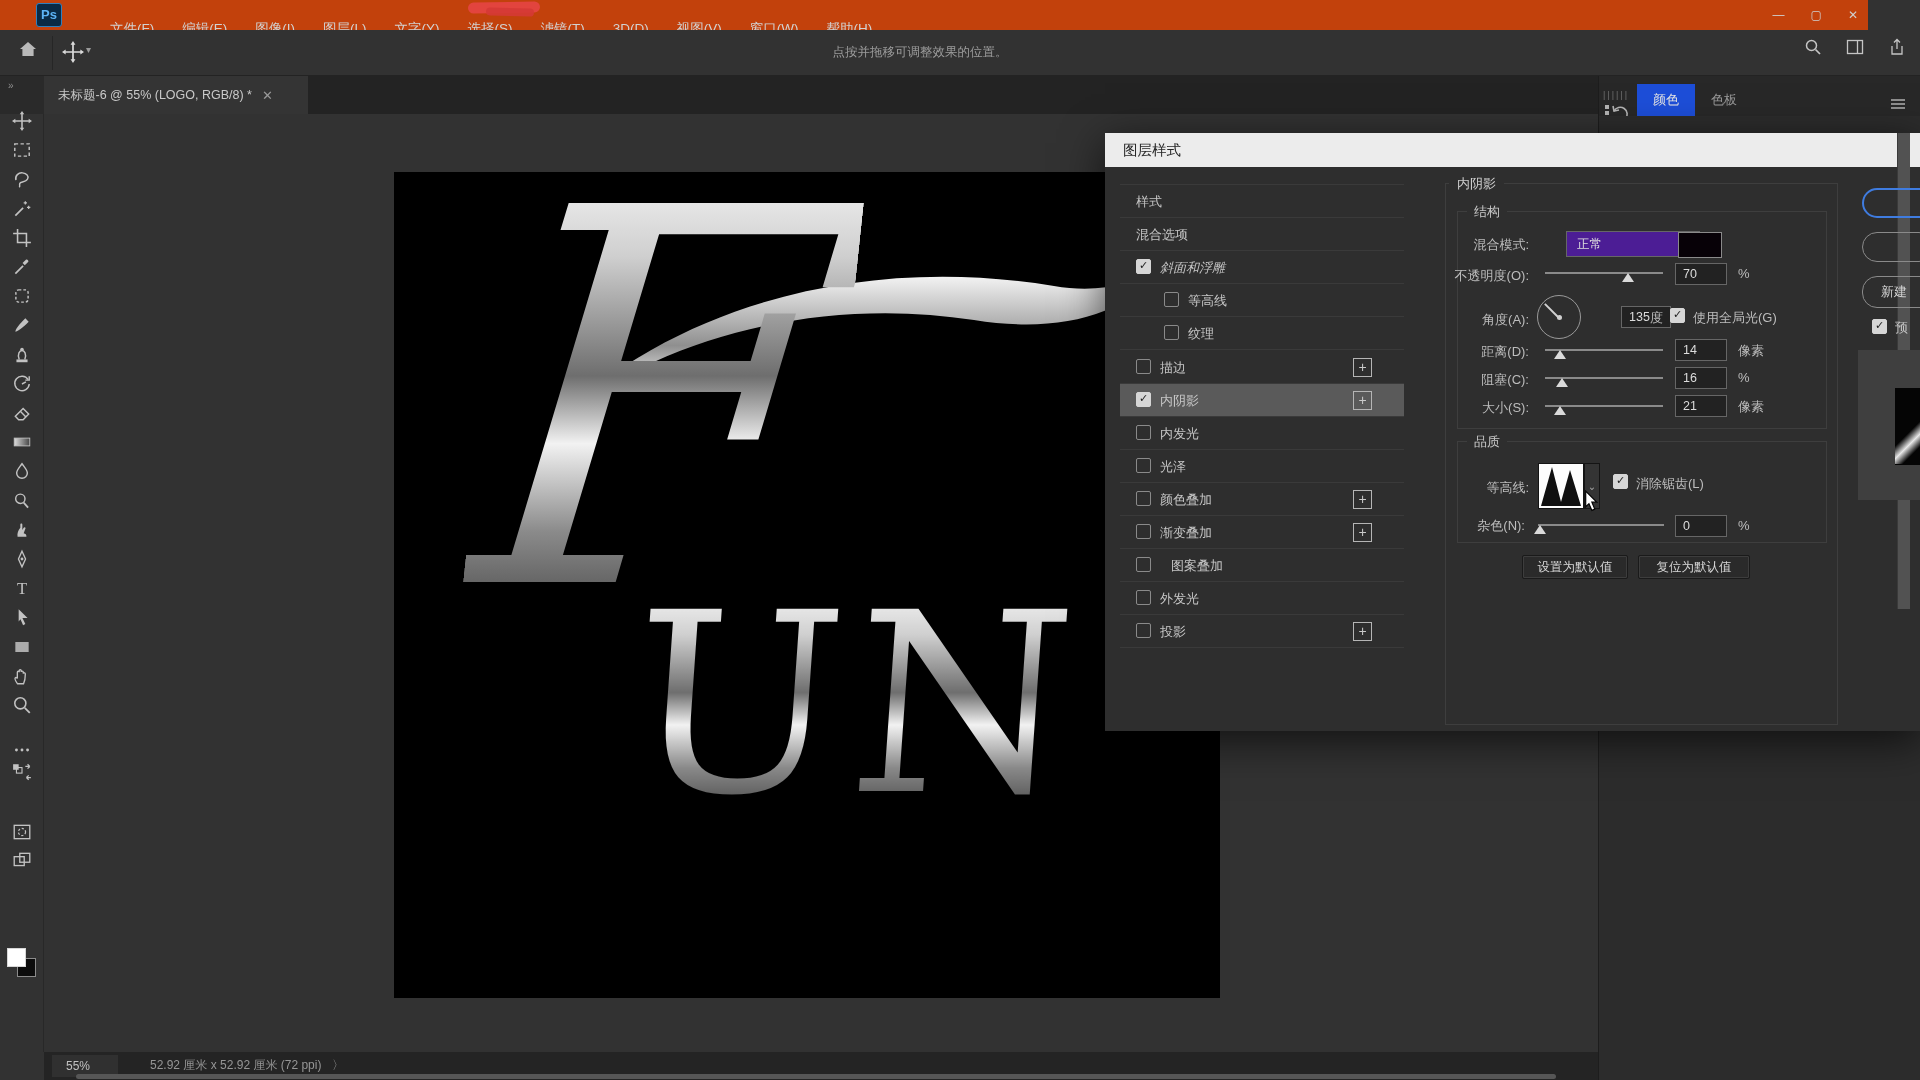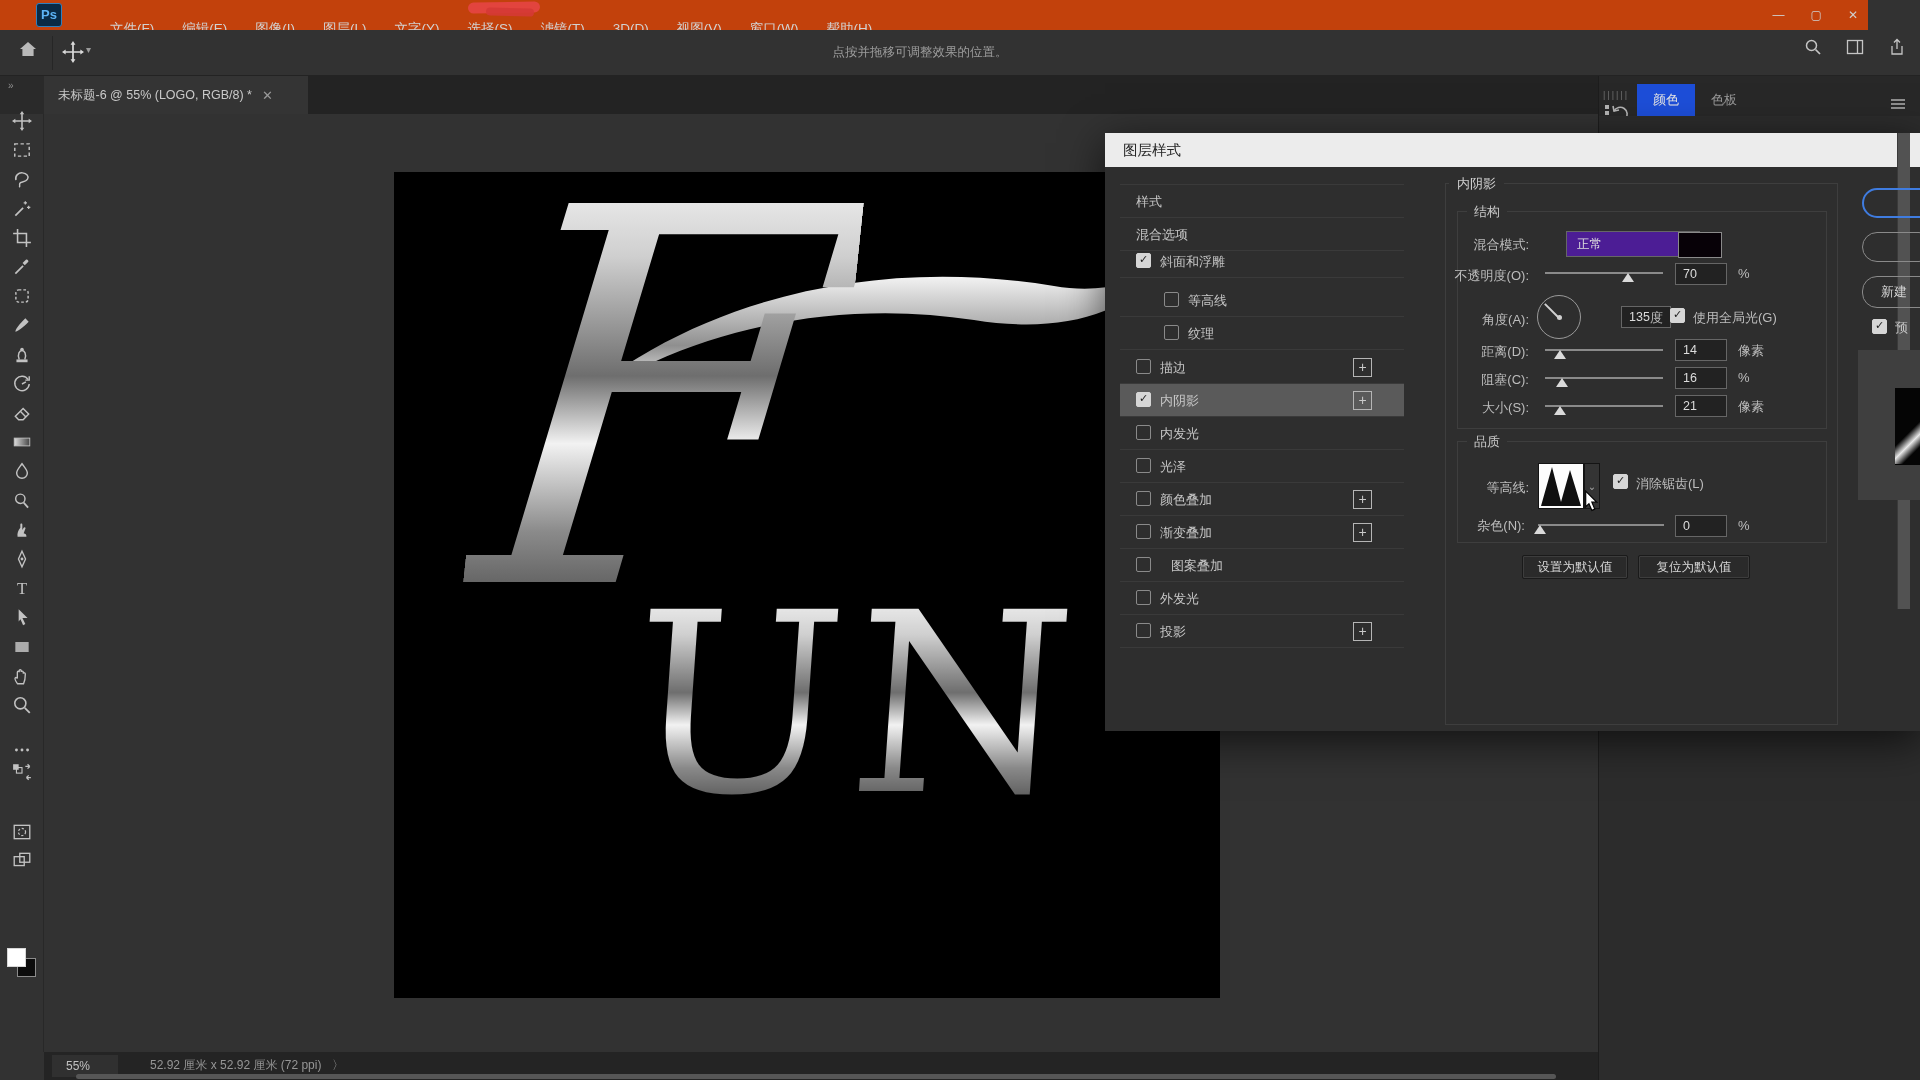--- a/index.html
+++ b/index.html
@@ -401,21 +401,21 @@
       <span id="dialog-title">图层样式</span>
     </div>
 
     <div id="styles-list">
         <div class="style-row" style="top: 0px;">
           <div class="style-label" style="left: 16px;">样式</div>
         </div>
         <div class="style-row" style="top: 33px;">
           <div class="style-label" style="left: 16px;">混合选项</div>
         </div>
-        <div class="style-row" style="top: 60px;">
+        <div class="style-row" style="top: 66px; font-style: italic;">
           <div class="cb on" style="left: 16px; top: 8px;"></div>
           <div class="style-label" style="left: 40px;">斜面和浮雕</div>
         </div>
         <div class="style-row" style="top: 99px;">
           <div class="cb" style="left: 44px; top: 8px;"></div>
           <div class="style-label" style="left: 68px; font-family: Liberation Serif, serif;">等高线</div>
         </div>
         <div class="style-row" style="top: 132px;">
           <div class="cb" style="left: 44px; top: 8px;"></div>
           <div class="style-label" style="left: 68px;">纹理</div>

